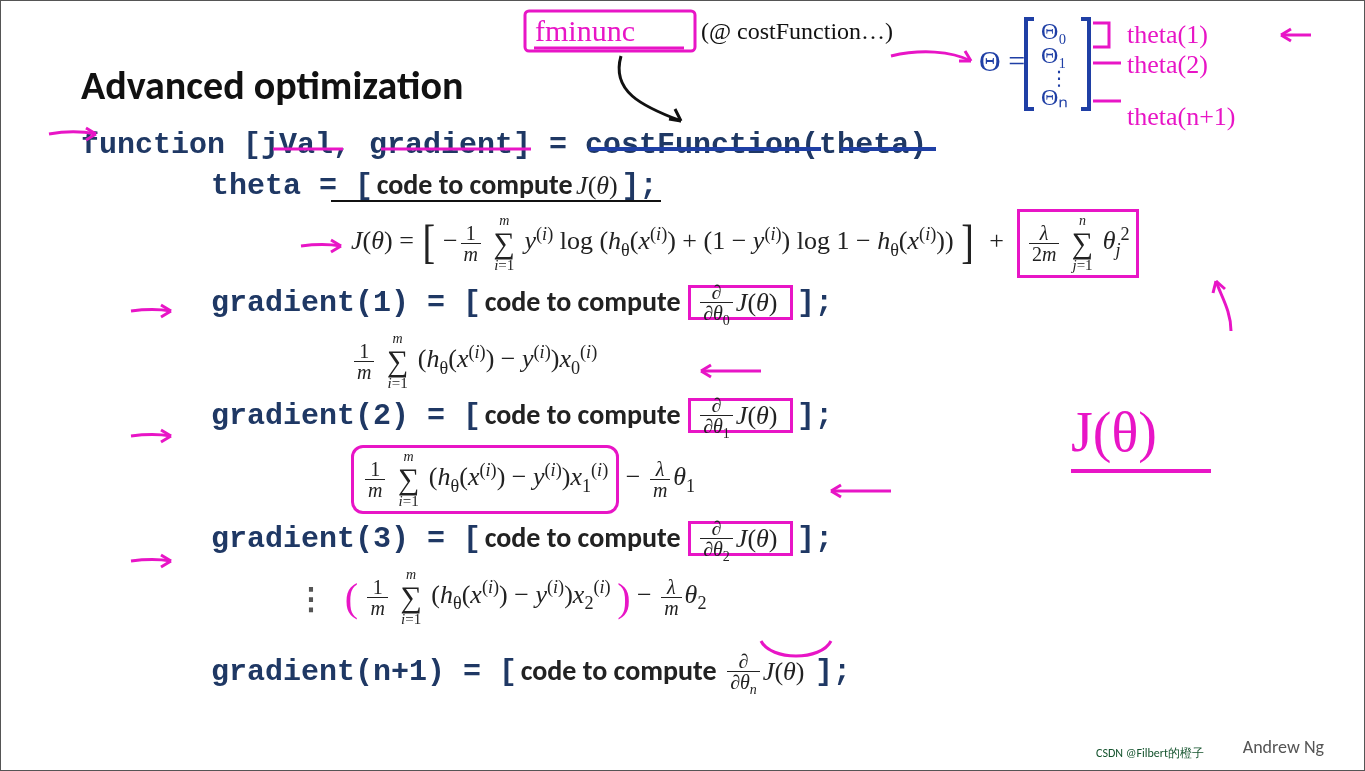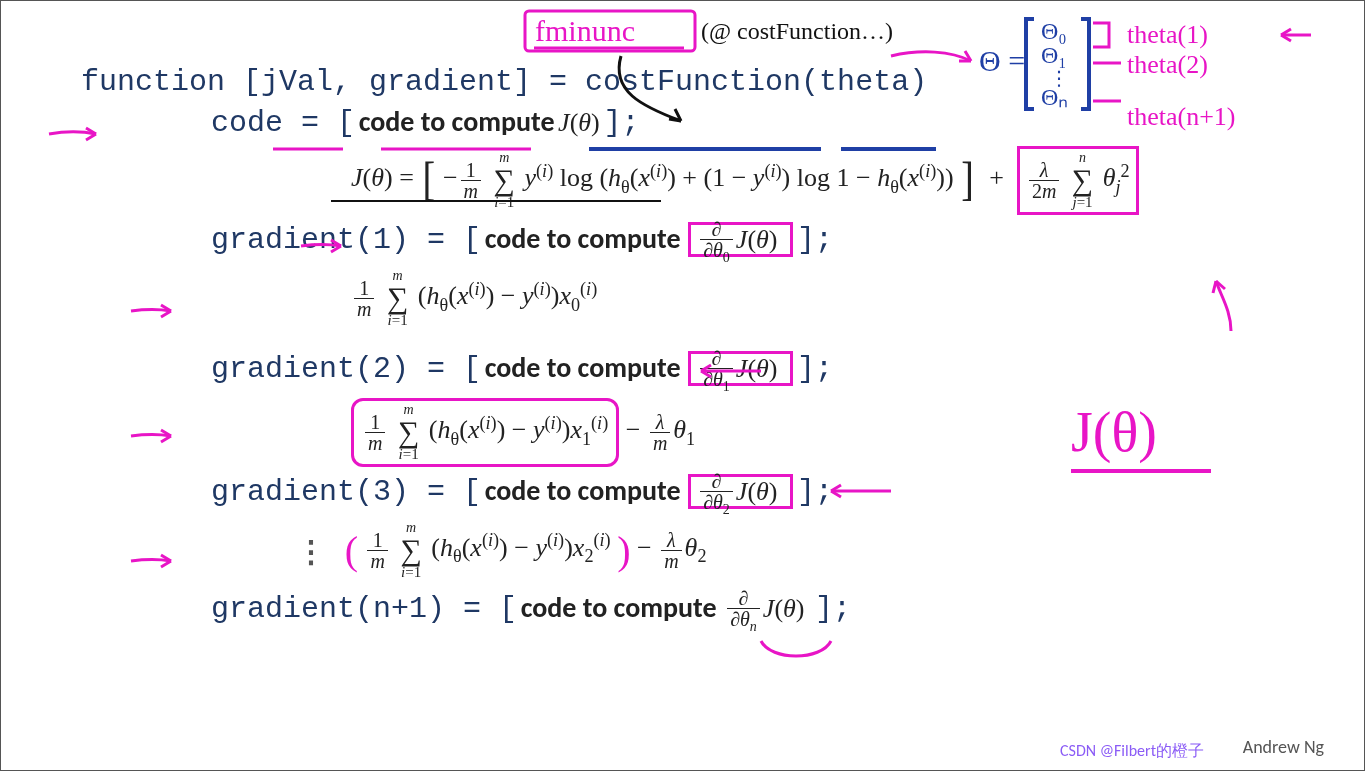--- a/index.html
+++ b/index.html
@@ -1,47 +1,48 @@
 <!DOCTYPE html>
 <html><head>
 <meta charset="utf-8">
 <style>
   html,body{margin:0;padding:0;background:#fff;width:1365px;height:771px;overflow:hidden;font-family:Calibri,Arial,sans-serif}
   .slide{position:relative;width:1365px;height:771px;border:1px solid #555;box-sizing:border-box;padding:60px 0 0 80px}
   .title{font-size:40px;font-weight:700;color:#111;margin:0 0 18px 0}
-  .code{font-family:"Courier New",monospace;font-weight:400;color:#1f3864;font-size:30px;line-height:1.15}
+  .code{font-family:"Courier New",monospace;font-weight:700;color:#1f3864;font-size:30px;line-height:1.15}
   .grey{font-family:"Courier New",monospace;font-weight:700;color:#555;font-size:30px}
   .sans{font-family:Calibri,Arial,sans-serif;font-weight:700;color:#222;font-size:28px}
   .math{font-family:"Cambria Math","Times New Roman",serif;font-size:26px;color:#222}
   .row{margin:4px 0;white-space:nowrap}
   .ind1{margin-left:130px}
   .ind2{margin-left:270px}
   svg.ann{position:absolute;left:0;top:0;width:1365px;height:771px;pointer-events:none}
-  .watermark{position:absolute;right:20px;bottom:8px;color:#8b5cf6;font-size:16px}
+  .watermark{position:absolute;right:20px;bottom:8px;color:#14532d;font-size:12px}
   .author{position:absolute;right:40px;bottom:12px;color:#555;font-size:18px}
   .sup{font-size:.7em;vertical-align:super}.sub{font-size:.7em;vertical-align:sub}
   .frac{display:inline-block;vertical-align:middle;text-align:center;font-size:20px;line-height:1;margin:0 3px}
   .frac .n{display:block;border-bottom:1.2px solid #222;padding:0 3px}
   .frac .d{display:block;padding:0 3px}
   .sumi{display:inline-block;vertical-align:middle;text-align:center;line-height:1;margin:0 3px}
   .sumi .t{display:block;font-size:14px}
   .sumi .s{display:block;font-size:30px}
   .sumi .b{display:block;font-size:15px}
   .bigbr{font-size:46px;vertical-align:middle;font-family:Cambria,serif}
 </style>
 </head>
 <body>
 
 <div class="slide">
 
+  <h1 class="title">Advanced optimization</h1>
 
   <div class="row code">function [jVal, gradient] = costFunction(theta)</div>
 
   <div class="row ind1">
-    <span class="code">code  = [</span>
+    <span class="code">theta  = [</span>
     <span class="sans">code to compute</span>
     <span class="math"> <i>J</i>(<i>θ</i>)</span>
     <span class="code">];</span>
   </div>
 
   <div class="row ind2 math" style="margin-top:6px">
     <i>J</i>(<i>θ</i>) =
     <span class="bigbr">[</span>
     −<span class="frac"><span class="n">1</span><span class="d"><i>m</i></span></span>
     <span class="sumi"><span class="t"><i>m</i></span><span class="s">∑</span><span class="b"><i>i</i>=1</span></span>
@@ -62,21 +63,21 @@
       <span class="frac"><span class="n">∂</span><span class="d">∂<i>θ</i><span class="sub">0</span></span></span><i>J</i>(<i>θ</i>)
     </span>
     <span class="code"> ];</span>
   </div>
   <div class="row ind2 math">
     <span class="frac"><span class="n">1</span><span class="d"><i>m</i></span></span>
     <span class="sumi"><span class="t"><i>m</i></span><span class="s">∑</span><span class="b"><i>i</i>=1</span></span>
     (<i>h</i><span class="sub">θ</span>(<i>x</i><span class="sup">(<i>i</i>)</span>) − <i>y</i><span class="sup">(<i>i</i>)</span>)<i>x</i><span class="sub">0</span><span class="sup">(<i>i</i>)</span>
   </div>
 
-  <div class="row ind1" style="margin-top:20px">
+  <div class="row ind1" style="margin-top:4px">
     <span class="code">gradient(2)  = [</span>
     <span class="sans">code to compute</span>
     <span class="math" style="border:3px solid #e815c6;padding:0 6px;margin:0 4px">
       <span class="frac"><span class="n">∂</span><span class="d">∂<i>θ</i><span class="sub">1</span></span></span><i>J</i>(<i>θ</i>)
     </span>
     <span class="code"> ];</span>
   </div>
   <div class="row ind2 math">
     <span style="border:3px solid #e815c6;border-radius:12px;padding:2px 8px;display:inline-block">
       <span class="frac"><span class="n">1</span><span class="d"><i>m</i></span></span>
@@ -99,21 +100,21 @@
     <span class="math">
       <span style="font-size:40px;vertical-align:middle;color:#e815c6">(</span>
       <span class="frac"><span class="n">1</span><span class="d"><i>m</i></span></span>
       <span class="sumi"><span class="t"><i>m</i></span><span class="s">∑</span><span class="b"><i>i</i>=1</span></span>
       (<i>h</i><span class="sub">θ</span>(<i>x</i><span class="sup">(<i>i</i>)</span>) − <i>y</i><span class="sup">(<i>i</i>)</span>)<i>x</i><span class="sub">2</span><span class="sup">(<i>i</i>)</span>
       <span style="font-size:40px;vertical-align:middle;color:#e815c6">)</span>
       − <span class="frac"><span class="n"><i>λ</i></span><span class="d"><i>m</i></span></span><i>θ</i><span class="sub">2</span>
     </span>
   </div>
 
-  <div class="row ind1" style="margin-top:8px">
+  <div class="row ind1" style="margin-top:24px">
     <span class="code">gradient(n+1)  = [</span>
     <span class="sans">code to compute</span>
     <span class="math" style="margin:0 4px">
       <span class="frac"><span class="n">∂</span><span class="d">∂<i>θ</i><span class="sub"><i>n</i></span></span></span><i>J</i>(<i>θ</i>)
     </span>
     <span class="code"> ];</span>
   </div>
 
   <svg class="ann">
 

